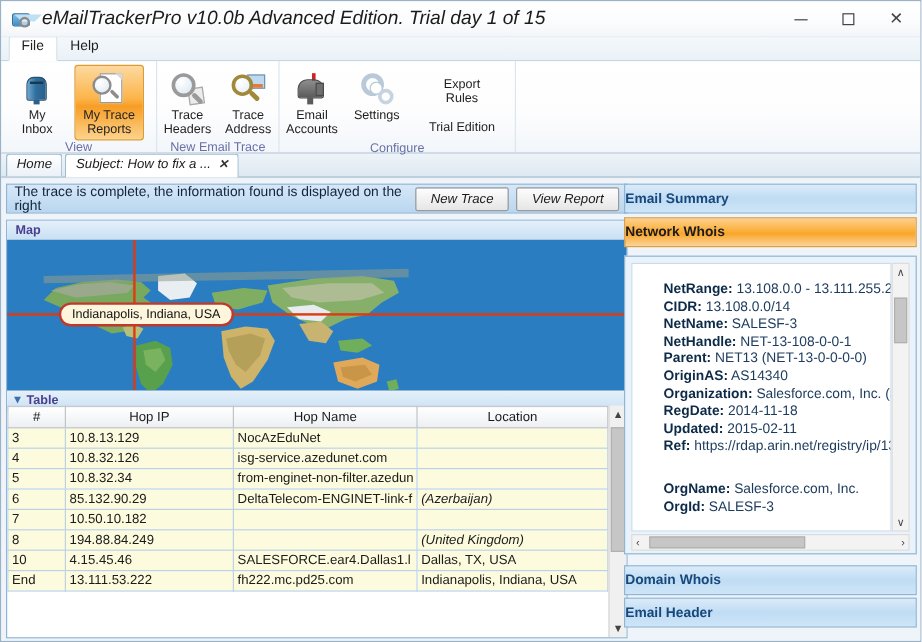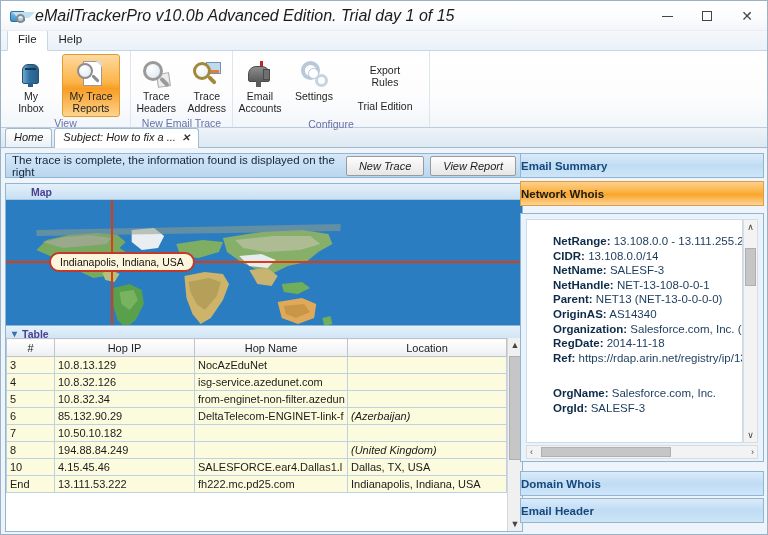--- a/index.html
+++ b/index.html
@@ -243,21 +243,21 @@
     border:1px solid #9a9a9a; border-radius:2px;
     padding: 3px 12px; margin-left: 6px; font-style: italic;
   }
 
   
   .panel { border:1px solid #8fb6d4; margin-top:5px; background:#fff; }
   .panel-head {
     height:16px;
     background: linear-gradient(to bottom,#e4f0fa,#c9e0f3);
     border-bottom:1px solid #a8c8e2;
-    display:flex; align-items:center; padding-left:25px;
+    display:flex; align-items:center; padding-left:7px;
     font-size:10.5px; font-weight:bold; color:#4a3f8f;
   }
   .map-wrap { position:relative; height:135px; overflow:hidden; background:#2a7cc0; }
   .map-ocean { position:absolute; inset:0; background:#2b7dc1; }
   .map-svg { position:absolute; inset:0; width:100%; height:100%; display:block; }
   .xline { position:absolute; left:0; right:0; top:61px; height:2px; background:#e03a0f; }
   .yline { position:absolute; top:0; bottom:0; left:105px; width:2px; background:#e03a0f; }
   .map-label {
     position:absolute; left:43px; top:52px;
     background:#fdf6dd; border:2px solid #c0392b; border-radius:11px;
@@ -600,20 +600,21 @@
       <div class="whois-box">
         <div class="whois-inner">
           <div class="wline"><b>NetRange:</b><span> 13.108.0.0 - 13.111.255.255</span></div>
           <div class="wline"><b>CIDR:</b><span> 13.108.0.0/14</span></div>
           <div class="wline"><b>NetName:</b><span> SALESF-3</span></div>
           <div class="wline"><b>NetHandle:</b><span> NET-13-108-0-0-1</span></div>
           <div class="wline"><b>Parent:</b><span> NET13 (NET-13-0-0-0-0)</span></div>
           <div class="wline"><b>OriginAS:</b><span> AS14340</span></div>
           <div class="wline"><b>Organization:</b><span> Salesforce.com, Inc. (SALESF-3)</span></div>
           <div class="wline"><b>RegDate:</b><span> 2014-11-18</span></div>
+          <div class="wline"><b>Updated:</b><span> 2015-02-11</span></div>
           <div class="wline"><b>Ref:</b><span> https://rdap.arin.net/registry/ip/13.108.0</span></div>
           <div class="wspacer"></div>
           <div class="wline"><b>OrgName:</b><span> Salesforce.com, Inc.</span></div>
           <div class="wline"><b>OrgId:</b><span> SALESF-3</span></div>
 
         </div>
 
         <div class="whois-v">
           <div class="arr" style="top:2px">∧</div>
           <div class="thumb" style="top:28px;height:38px;"></div>

